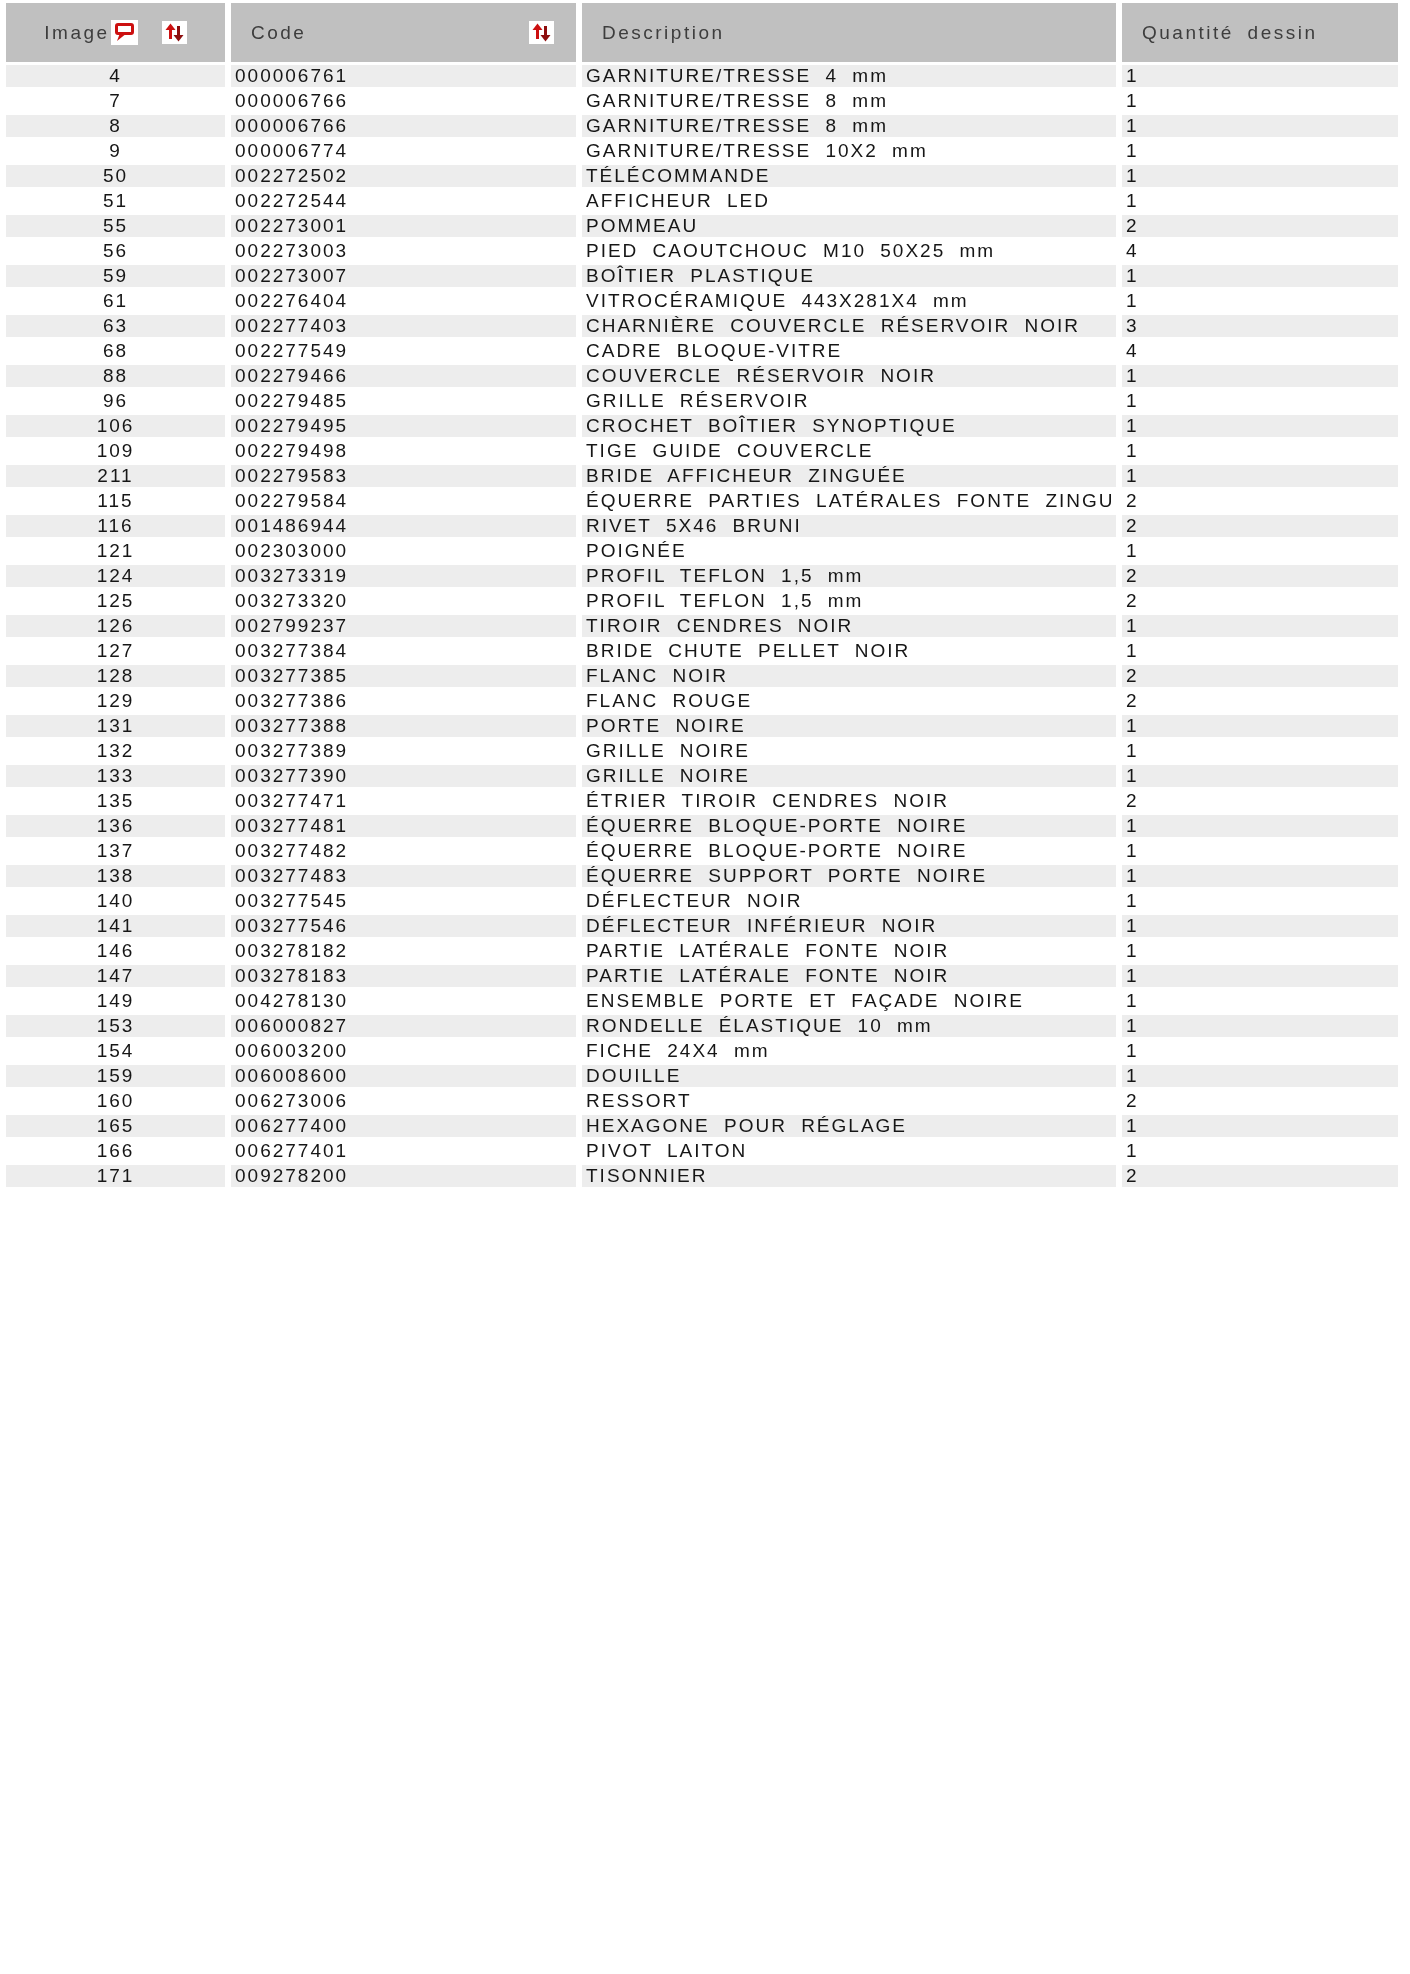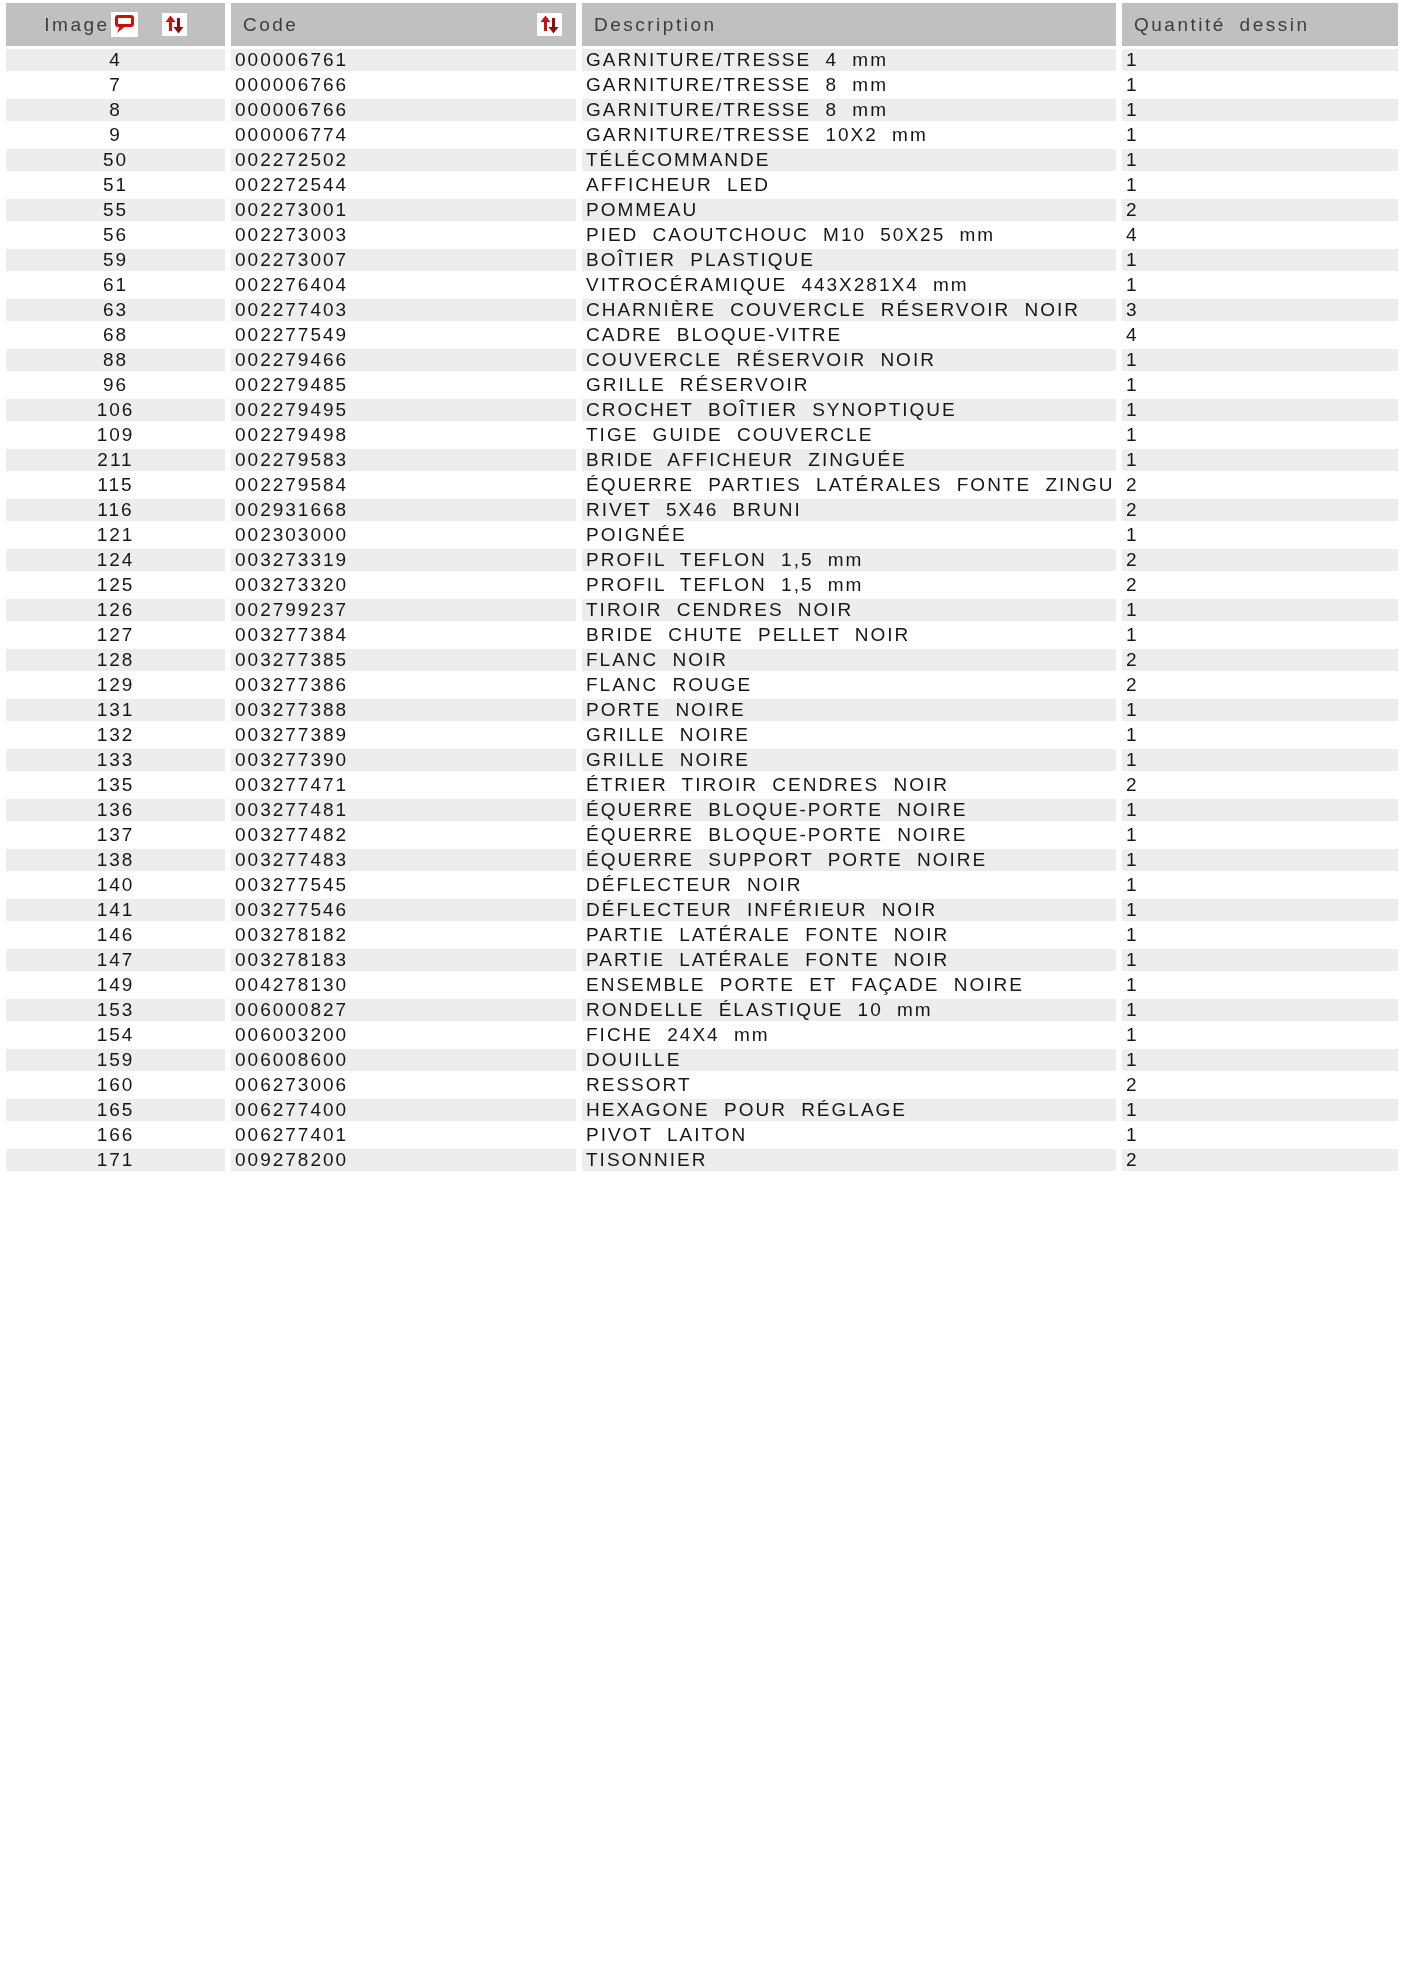--- a/index.html
+++ b/index.html
@@ -27,21 +27,21 @@
 
   th {
     background: #c0c0c0;
     height: 27px;
     font-size: 19px;
     font-weight: normal;
     color: #3d3d3d;
     letter-spacing: 2.5px;
     word-spacing: 6px;
     text-align: right;
-    padding: 8px;
+    padding: 16px;
     vertical-align: middle;
     white-space: nowrap;
     overflow: hidden;
   }
   td {
     height: 21px;
     font-size: 19px;
     color: #161616;
     letter-spacing: 2px;
     word-spacing: 7px;
@@ -260,21 +260,21 @@
 
   <tr>
     <td class="c-img">115</td>
     <td class="c-code">002279584</td>
     <td class="c-desc">ÉQUERRE PARTIES LATÉRALES FONTE ZINGUÉE</td>
     <td class="c-qty">2</td>
   </tr>
 
   <tr>
     <td class="c-img">116</td>
-    <td class="c-code">002931668</td>
+    <td class="c-code">001486944</td>
     <td class="c-desc">RIVET 5X46 BRUNI</td>
     <td class="c-qty">2</td>
   </tr>
 
   <tr>
     <td class="c-img">121</td>
     <td class="c-code">002303000</td>
     <td class="c-desc">POIGNÉE</td>
     <td class="c-qty">1</td>
   </tr>

